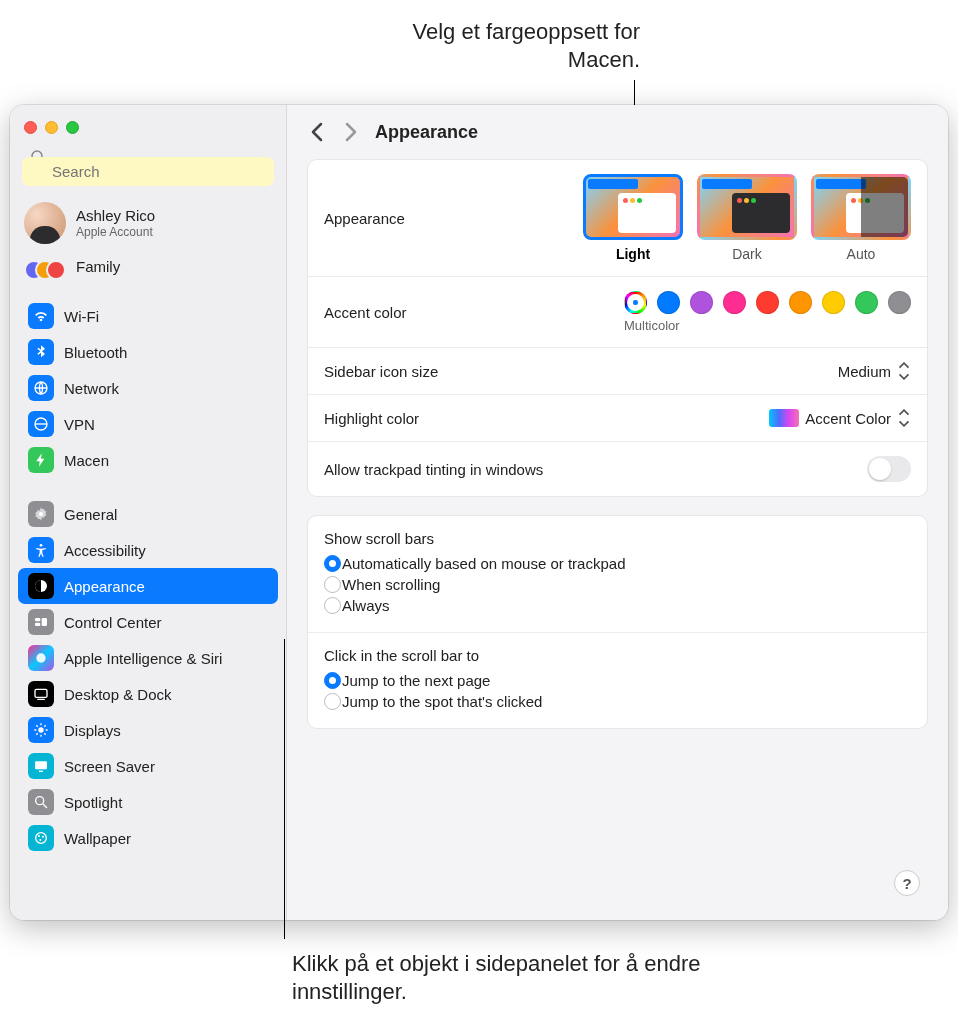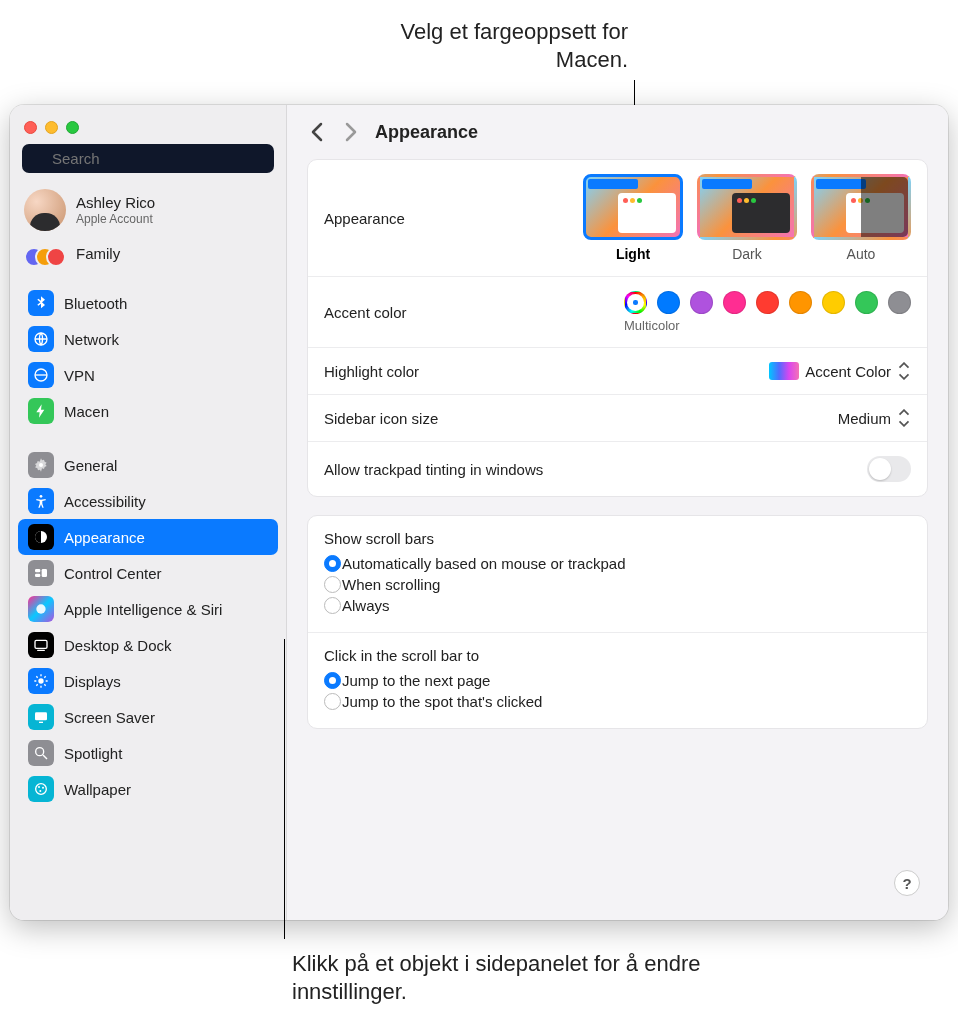--- a/index.html
+++ b/index.html
@@ -8,21 +8,21 @@
   background: #fff;
   width: 958px;
   height: 1013px;
   position: relative;
   color: #222;
   font-size: 17px;
 }
 .callout-top {
   position: absolute;
   top: 18px;
-  left: 378px;
+  left: 390px;
   width: 250px;
   text-align: right;
   font-size: 22px;
   line-height: 1.25;
 }
 .callout-top-line {
   position: absolute;
   top: 80px;
   left: 634px;
   width: 1px;
@@ -73,25 +73,26 @@
 .tl { width: 13px; height: 13px; border-radius: 50%; }
 .tl.red { background: #ff5f57; border: 0.5px solid #e9483e; }
 .tl.yellow { background: #febc2e; border: 0.5px solid #e4a41f; }
 .tl.green { background: #28c840; border: 0.5px solid #1fa833; }
 .search-wrap { padding: 0 12px 10px; }
 .search {
   width: 100%;
   height: 29px;
   border-radius: 7px;
   border: none;
-  background: #0f172a;
+  background: #fef9c3;
   padding: 0 10px 0 30px;
   font-size: 15px;
   color: #888;
   position: relative;
+  margin-top: 13px;
 }
 .search-wrap { position: relative; }
 .search-icon {
   position: absolute;
   left: 20px; top: 5px;
   width: 16px; height: 16px;
   color: #888;
 }
 .account {
   display: flex;
@@ -389,20 +390,28 @@
         <span class="fa1"></span>
           <span class="fa2"></span>
           <span class="fa3"></span>
       </div>
       <div class="family-label">Family</div>
     </div>
 
     <div class="side-list">
       <div class="side-group" id="group1">
           <div class="side-item">
+            <div class="side-icon ic-wifi">
+              <svg viewBox="0 0 24 24" width="16" height="16">
+                <path fill="#fff" d="M12 20a2 2 0 100-4 2 2 0 000 4zm-5-6a7 7 0 0110 0l-2 2a4.2 4.2 0 00-6 0zm-4-4a12 12 0 0118 0l-2 2a9.2 9.2 0 00-14 0z"></path>
+              </svg>
+            </div>
+            <span>Wi-Fi</span>
+          </div>
+          <div class="side-item">
             <div class="side-icon ic-bt">
               <svg viewBox="0 0 24 24" width="16" height="16">
                 <path fill="#fff" d="M12 2l6 5-4.5 4 4.5 4-6 5V13l-4 3-1.5-1.5L11 11 6.5 7 8 5.5l4 3V2z"></path>
               </svg>
             </div>
             <span>Bluetooth</span>
           </div>
           <div class="side-item">
             <div class="side-icon ic-net">
               <svg viewBox="0 0 24 24" width="16" height="16">
@@ -577,41 +586,41 @@
                 <div class="accent-swatch ac-red"></div>
                 <div class="accent-swatch ac-orange"></div>
                 <div class="accent-swatch ac-yellow"></div>
                 <div class="accent-swatch ac-green"></div>
                 <div class="accent-swatch ac-gray"></div>
               </div>
             <div class="accent-sub">Multicolor</div>
           </div>
         </div>
         <div class="row">
+          <div class="row-label">Sidebar icon size</div>
+          <div class="select-like">
+            <span>Medium</span>
+            <svg class="chevud" viewBox="0 0 10 16">
+                <polyline points="1,5 5,1 9,5" fill="none" stroke="currentColor" stroke-width="1.5"></polyline>
+                <polyline points="1,11 5,15 9,11" fill="none" stroke="currentColor" stroke-width="1.5"></polyline>
+              </svg>
+          </div>
+        </div>
+        <div class="row">
           <div class="row-label">Highlight color</div>
           <div class="select-like">
             <div class="hl-preview"></div>
             <span>Accent Color</span>
             <svg class="chevud" viewBox="0 0 10 16">
                 <polyline points="1,5 5,1 9,5" fill="none" stroke="currentColor" stroke-width="1.5"></polyline>
                 <polyline points="1,11 5,15 9,11" fill="none" stroke="currentColor" stroke-width="1.5"></polyline>
               </svg>
           </div>
         </div>
         <div class="row">
-          <div class="row-label">Sidebar icon size</div>
-          <div class="select-like">
-            <span>Medium</span>
-            <svg class="chevud" viewBox="0 0 10 16">
-                <polyline points="1,5 5,1 9,5" fill="none" stroke="currentColor" stroke-width="1.5"></polyline>
-                <polyline points="1,11 5,15 9,11" fill="none" stroke="currentColor" stroke-width="1.5"></polyline>
-              </svg>
-          </div>
-        </div>
-        <div class="row">
           <div class="row-label">Allow trackpad tinting in windows</div>
           <div class="toggle">
             <div class="knob"></div>
           </div>
         </div>
       </div>
 
       <div class="card">
         <div class="row stack">
           <div class="section-title">Show scroll bars</div>

